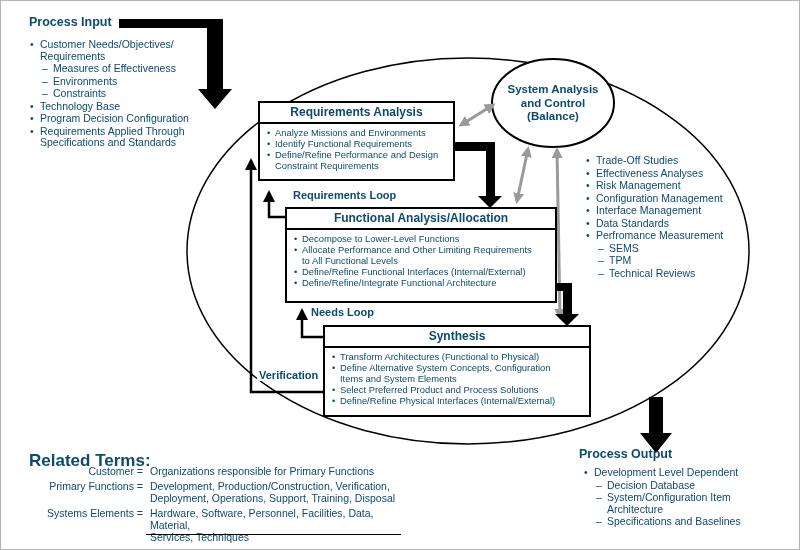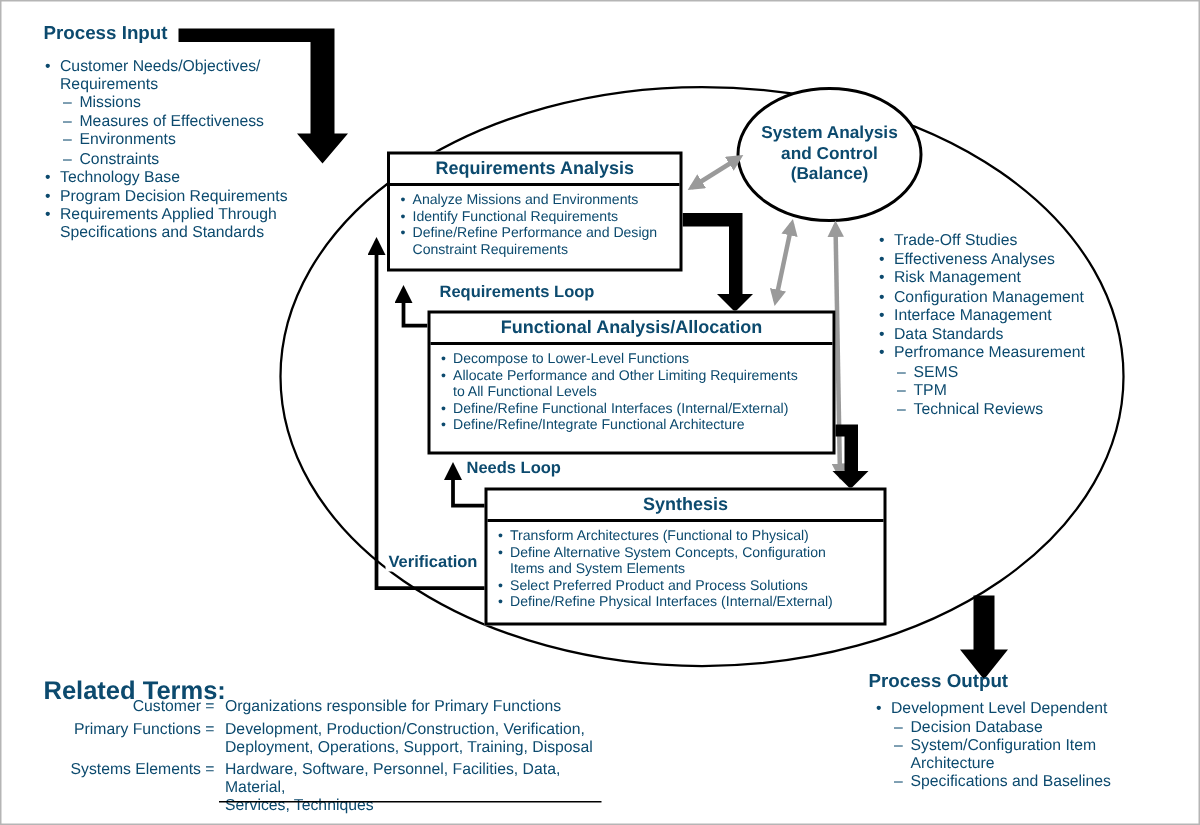--- a/index.html
+++ b/index.html
@@ -67,26 +67,25 @@
 
     <path d="M284,216 L268,216 L268,192" fill="none" stroke="#000" stroke-width="2.5" marker-end="url(#bh)"></path>
     <path d="M323,336 L301,336 L301,310" fill="none" stroke="#000" stroke-width="2.5" marker-end="url(#bh)"></path>
     <path d="M323,391 L250,391 L250,160" fill="none" stroke="#000" stroke-width="2.5" marker-end="url(#bh)"></path>
   </svg>
 
   <div class="hdr" style="left:28px; top:14px;">Process Input</div>
   <div class="side-list" style="left:28px; top:38px; width:170px;">
     <div class="li l1">Customer Needs/Objectives/
 Requirements</div>
-    <div class="li l2">Missions</div>
     <div class="li l2">Measures of Effectiveness</div>
     <div class="li l2">Environments</div>
     <div class="li l2">Constraints</div>
     <div class="li l1">Technology Base</div>
-    <div class="li l1">Program Decision Requirements</div>
+    <div class="li l1">Program Decision Configuration</div>
     <div class="li l1">Requirements Applied Through
 Specifications and Standards</div>
   </div>
 
   <div class="balance-text">System Analysis
 and Control
 (Balance)</div>
 
   <div class="box" style="left:257px; top:100px; width:197px; height:80px;">
     <div class="title">Requirements Analysis</div>

